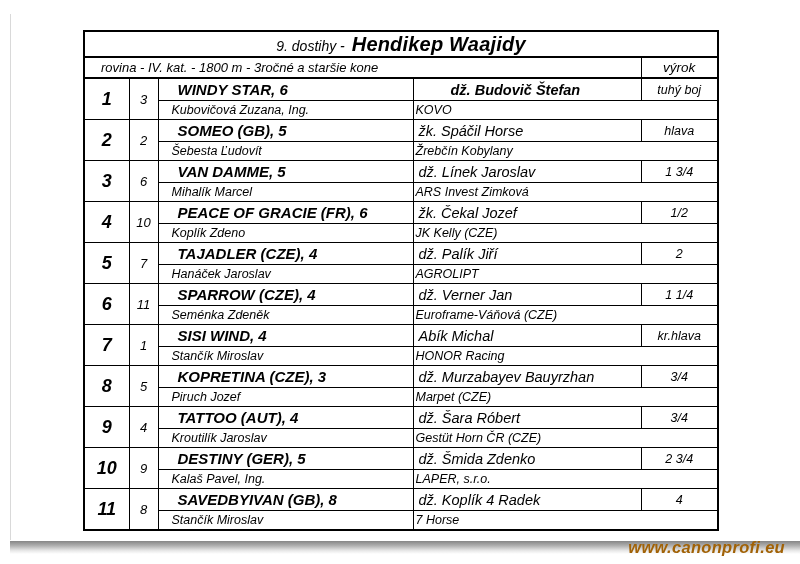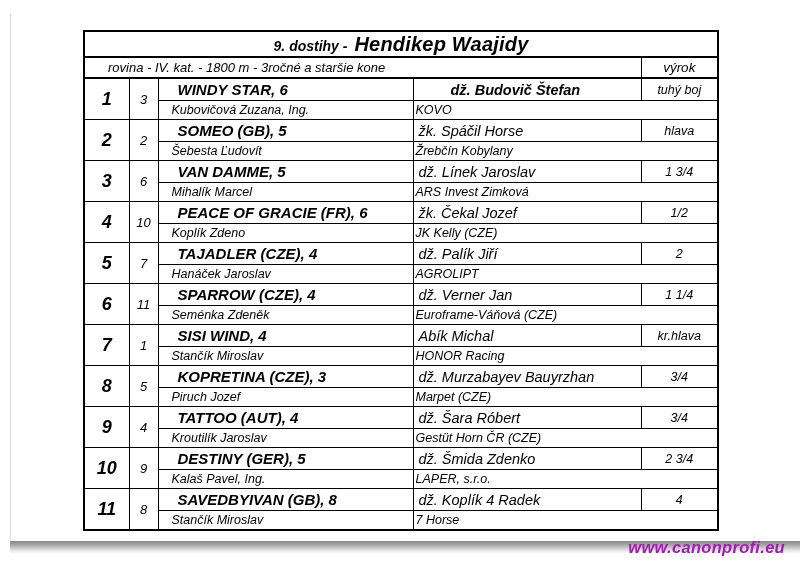--- a/index.html
+++ b/index.html
@@ -17,43 +17,43 @@
   table.race {
     position:absolute; left:83px; top:30px;
     width:634px;
     border-collapse:collapse; table-layout:fixed;
     border:2px solid #000;
     font-style:italic;
   }
   td { border:1px solid #000; padding:0; vertical-align:middle; overflow:hidden; white-space:nowrap; }
 
   .title-cell { height:24px; text-align:center; border-bottom:2px solid #000; }
-  .t-pre  { font-weight:bold; font-size:14px; margin-right:7px; }
+  .t-pre  { font-weight:normal; font-size:14px; margin-right:7px; }
   .t-name { font-weight:bold; font-size:20px; letter-spacing:0.2px; }
 
-  .subtitle-cell { height:19px; font-size:13px; padding-left:23px; border-bottom:2px solid #000; }
+  .subtitle-cell { height:19px; font-size:13px; padding-left:16px; border-bottom:2px solid #000; }
   .verdict-head  { height:19px; font-size:13.5px; text-align:center; border-bottom:2px solid #000; }
 
   .pos     { font-size:18px; font-weight:bold; text-align:center; }
   .nr      { font-size:13px; text-align:center; }
   .horse   { height:21px; font-size:15px; font-weight:bold; padding-left:19px; }
   .jockey  { height:21px; font-size:14.5px; padding-left:5px; }
   .jockey.win { font-weight:bold;padding-left:37px; }
   .verdict { height:21px; font-size:12.5px; text-align:center; }
   .trainer { height:18px; font-size:12.5px; padding-left:13px; }
   .owner   { height:18px; font-size:12.5px; padding-left:2px; }
 
   .footer-bar {
     position:absolute; left:10px; right:0; top:541px; height:13px;
     background:linear-gradient(180deg,#858585 0%,#aeaeae 35%,#e9e9e9 75%,#ffffff 100%);
   }
   .watermark {
     position:absolute; right:15px; top:538px;
     font-size:16.5px; font-style:italic; font-weight:bold;
-    color:#a21caf; letter-spacing:0.3px;
+    color:#a16207; letter-spacing:0.3px;
   }
 </style>
 </head>
 <body>
 
 <div class="page-edge-left"></div>
 
 <table class="race">
   <colgroup>
     <col style="width:45px">

